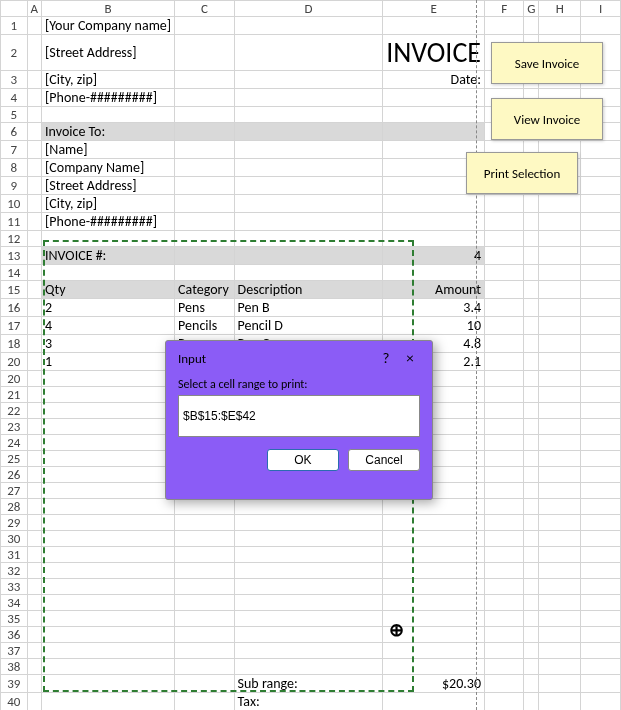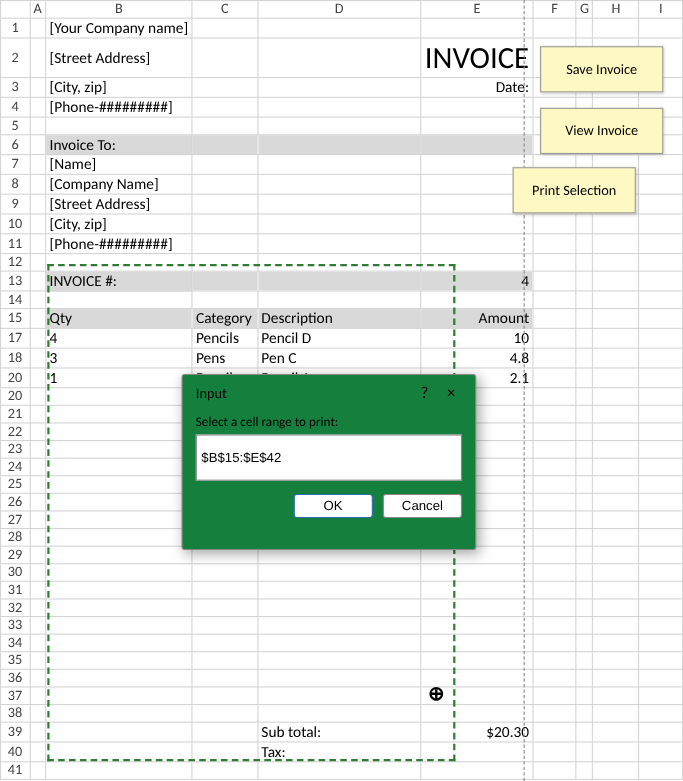--- a/index.html
+++ b/index.html
@@ -69,21 +69,21 @@
     cursor: pointer;
   }
   .vline {
     position: absolute;
     border-left: 1px dashed #888;
     top: 0;
     height: 710px;
   }
   .dialog {
     position: absolute;
-    background: #15803d;
+    background: #8b5cf6;
     border: 1px solid #888;
     box-shadow: 3px 3px 12px rgba(0,0,0,0.35);
     border-radius: 3px;
   }
   .dialog-title {
     padding: 8px 10px 4px 12px;
     font-size: 13px;
     display: flex;
     align-items: center;
   }
@@ -328,20 +328,32 @@
         <td class="bold hdr-shade">Qty</td>
         <td class="bold hdr-shade">Category</td>
         <td class="bold hdr-shade">Description</td>
         <td class="bold hdr-shade right">Amount</td>
         <td></td>
         <td></td>
         <td></td>
         <td></td>
       </tr>
       <tr>
+        <th class="rowhead">16</th>
+        <td></td>
+        <td>2</td>
+        <td>Pens</td>
+        <td>Pen B</td>
+        <td class="right">3.4</td>
+        <td></td>
+        <td></td>
+        <td></td>
+        <td></td>
+      </tr>
+      <tr>
         <th class="rowhead">17</th>
         <td></td>
         <td>4</td>
         <td>Pencils</td>
         <td>Pencil D</td>
         <td class="right">10</td>
         <td></td>
         <td></td>
         <td></td>
         <td></td>
@@ -596,21 +608,21 @@
         <td></td>
         <td></td>
         <td></td>
         <td></td>
       </tr>
       <tr>
         <th class="rowhead">39</th>
         <td></td>
         <td class="thin-top"></td>
         <td class="thin-top"></td>
-        <td class="thin-top">Sub total:</td>
+        <td class="thin-top">Sub range:</td>
         <td class="right thin-top">$20.30</td>
         <td></td>
         <td></td>
         <td></td>
         <td></td>
       </tr>
       <tr>
         <th class="rowhead">40</th>
         <td></td>
         <td></td>

